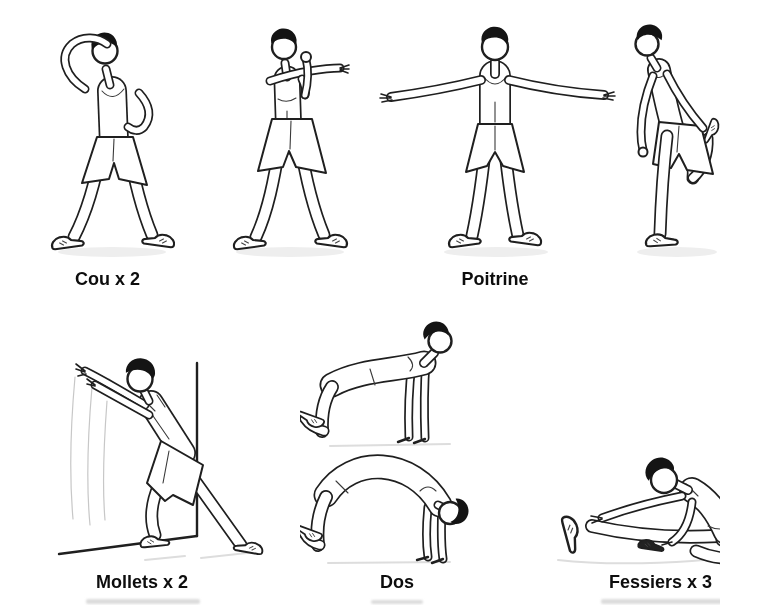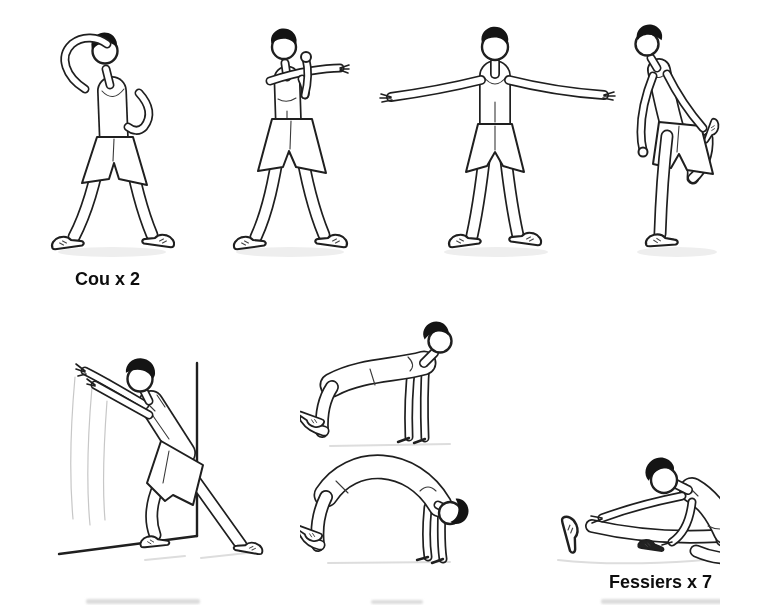--- a/index.html
+++ b/index.html
@@ -239,19 +239,22 @@
       <path class="tube" d="M142,48 C112,54 84,62 62,70" stroke-width="9"></path>
         <path class="tube-in" d="M142,48 C112,54 84,62 62,70" stroke-width="5.6"></path>
       <path class="thin" d="M62,70 L51,68 M62,71 L52,75"></path>
       <path class="tube" d="M152,54 C150,72 144,86 132,94" stroke-width="9"></path>
         <path class="tube-in" d="M152,54 C150,72 144,86 132,94" stroke-width="5.6"></path>
       <path class="thin" d="M132,94 L122,97"></path>
     </svg>
   </figure>
 
   <div class="label" style="left:40px;top:269px;width:135px">Cou x 2</div>
-  <div class="label" style="left:548px;top:572px;width:225px">Fessiers x 7</div>
+  <div class="label" style="left:375px;top:269px;width:240px">Poitrine</div>
+  <div class="label" style="left:32px;top:572px;width:220px">Mollets x 2</div>
+  <div class="label" style="left:312px;top:572px;width:170px">Dos</div>
+  <div class="label" style="left:548px;top:572px;width:225px">Fessiers x 3</div>
 
   <div class="smudge" style="left:86px;top:599px;width:114px;height:5px"></div>
   <div class="smudge" style="left:371px;top:600px;width:52px;height:4px"></div>
   <div class="smudge" style="left:601px;top:599px;width:122px;height:5px"></div>
 
 </div>
 
 </body></html>

